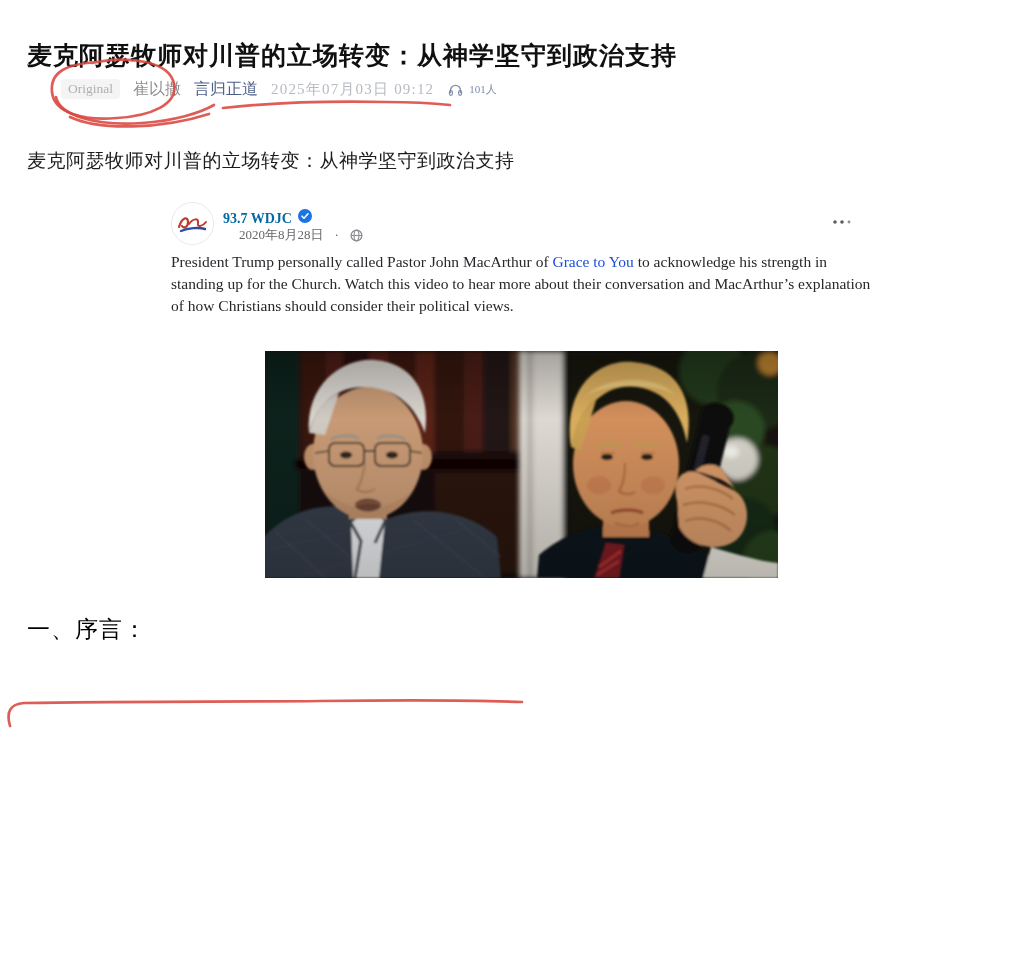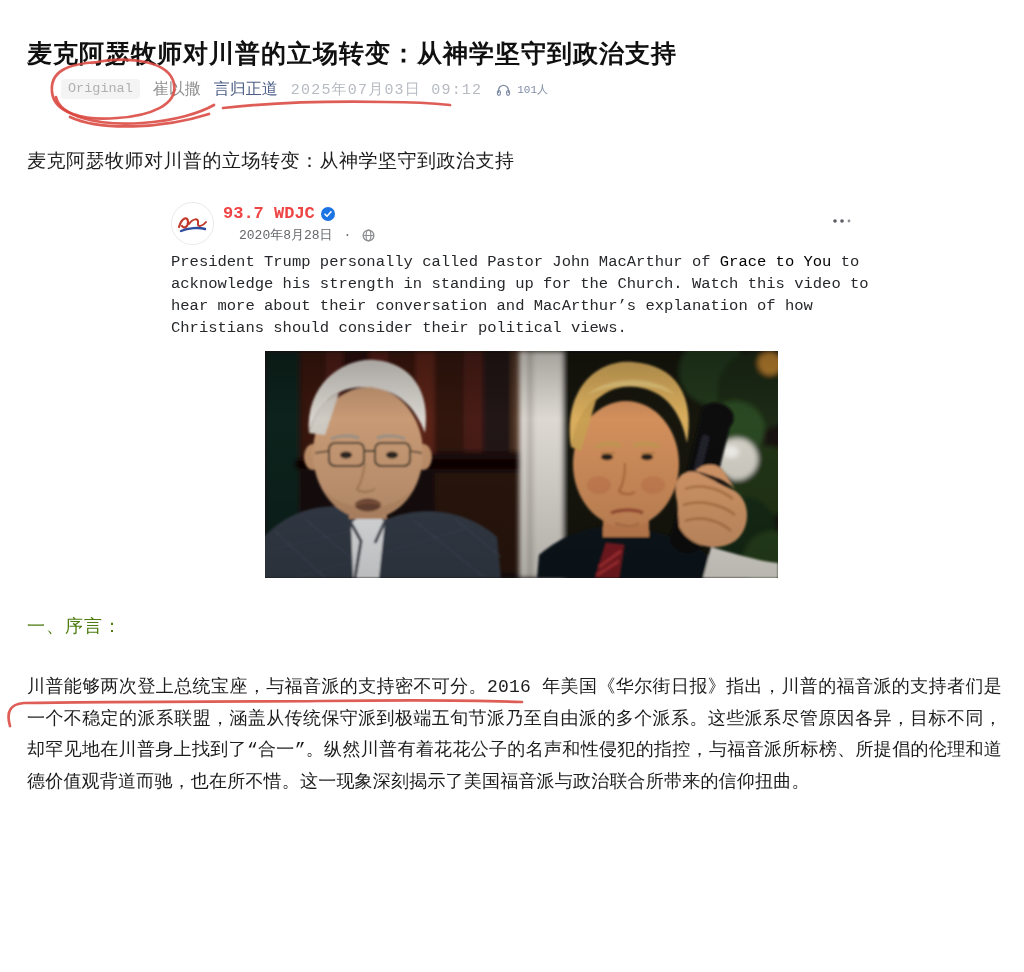--- a/index.html
+++ b/index.html
@@ -1,18 +1,18 @@
 <!DOCTYPE html>
 <html><head>
 <meta charset="utf-8">
 <style>
   html,body{margin:0;padding:0;background:#fff;}
   .page{
     position:relative;width:1024px;height:856px;background:#ffffff;overflow:hidden;
-    font-family:Liberation Mono, monospace;color:#1f1f1f;
+    font-family:Liberation Serif, serif;color:#1f1f1f;
   }
   .abs{position:absolute;}
   .title{
     left:27px;top:22px;width:950px;
     font-size:25px;font-weight:bold;letter-spacing:1px;color:#101010;line-height:34px;
   }
   .meta-row{
     left:27px;top:76px;height:26px;display:flex;align-items:center;gap:13px;font-size:16px;
   }
   .badge-original{
@@ -24,30 +24,30 @@
   .meta-listen{display:flex;align-items:center;gap:5px;color:#7f8ca6;font-size:11px;}
   .lead{
     left:27px;top:148px;width:950px;font-size:19px;color:#1c1c1c;letter-spacing:0.5px;
   }
   
   .fb-avatar{
     left:171px;top:202px;width:43px;height:43px;border-radius:50%;
     background:#fff;border:1px solid #e7e8ea;box-sizing:border-box;overflow:hidden;
   }
   .fb-name-row{left:223px;top:204px;display:flex;align-items:center;gap:6px;}
-  .fb-name{font-size:17px;font-weight:bold;color:#ef4444;}
+  .fb-name{font-size:14px;font-weight:bold;color:#0369a1;margin-top:7px;}
   .fb-date-row{left:239px;top:226px;display:flex;align-items:center;gap:11px;color:#65676b;font-size:13px;}
   .fb-dots{left:831px;top:212px;}
   .fb-text{
     left:171px;top:251px;width:712px;font-size:15.5px;line-height:22px;color:#26282b;
   }
-  .fb-link{color:#000000;cursor:pointer;}
+  .fb-link{color:#1d4ed8;cursor:pointer;}
   .fb-photo{left:265px;top:351px;width:513px;height:227px;}
   
-  .section-heading{left:27px;top:614px;font-size:18px;color:#4d7c0f;letter-spacing:1px;}
+  .section-heading{left:27px;top:614px;font-size:23px;color:#000000;letter-spacing:1px;}
   .body-para{
     left:27px;width:975px;font-size:18px;line-height:31.5px;color:#1c1c1c;
     text-align:justify;letter-spacing:0.2px;
   }
   .para1{top:672px;}
   .para2{top:860px;}
   .hl{background:#f1f1f1;}
   .pen-overlay{left:0;top:0;width:1024px;height:972px;pointer-events:none;z-index:6;}
   .pen{stroke:#d9473f;stroke-width:2.7;fill:none;stroke-linecap:round;opacity:0.88;}
 </style>
@@ -229,21 +229,20 @@
           <path d="M420 138 C 436 132 456 138 468 148 M418 154 C 436 148 458 154 470 164 M420 170 C 436 164 456 170 466 180" stroke="#b57848" stroke-width="2.4" fill="none"></path>
           <path d="M430 120 C 440 110 454 112 460 122 L 470 138 C 462 130 448 124 430 120 Z" fill="#d79a6a"></path>
         </g>
         <rect x="0" y="0" width="513" height="227" fill="url(#vig)"></rect>
       </svg>
     </div>
   </div>
 
   <div class="abs section-heading">一、序言：</div>
 
-  <div class="abs body-para para1">川普能够两次登上总统宝座，与福音派的支持密不可分。2016 年美国《华尔街日报》指出，川普的福音派的支持者们是一个不稳定的派系联盟，涵盖从传统保守派到极端五旬节派乃至自由派的多个派系。这些派系尽管原因各异，目标不同，却罕见地在川普身上找到了“合一”。纵然川普有着花花公子的名声和性侵犯的指控，与福音派所标榜、所提倡的伦理和道德价值观背道而驰，也在所不惜。这一现象深刻揭示了美国福音派与政治联合所带来的信仰扭曲。</div>
 
 
   <svg class="abs pen-overlay" viewBox="0 0 1024 972">
     <path class="pen" d="M 92 63 C 132 55 170 62 174 84 C 178 105 150 116 117 118 C 84 121 54 113 52 92 C 50 72 66 64 98 62"></path>
     <path class="pen" d="M 56 97 C 60 116 96 126 142 123 C 174 121 200 113 214 105"></path>
     <path class="pen" d="M 70 117 C 100 131 162 129 209 114"></path>
     <path class="pen" d="M 223 108 C 268 103 330 101 385 102 C 408 102 432 103 450 105"></path>
     <path class="pen" d="M 10 726 C 6 712 10 704 24 703 C 120 701 240 702 320 701 C 400 700 470 700 522 702"></path>
     <path class="pen" d="M 347 971 C 348 963 354 958 366 957 C 480 955 560 955 640 956 C 718 957 780 954 820 958 C 840 961 872 957 940 957 C 972 957 996 957 1013 958"></path>
   </svg>

